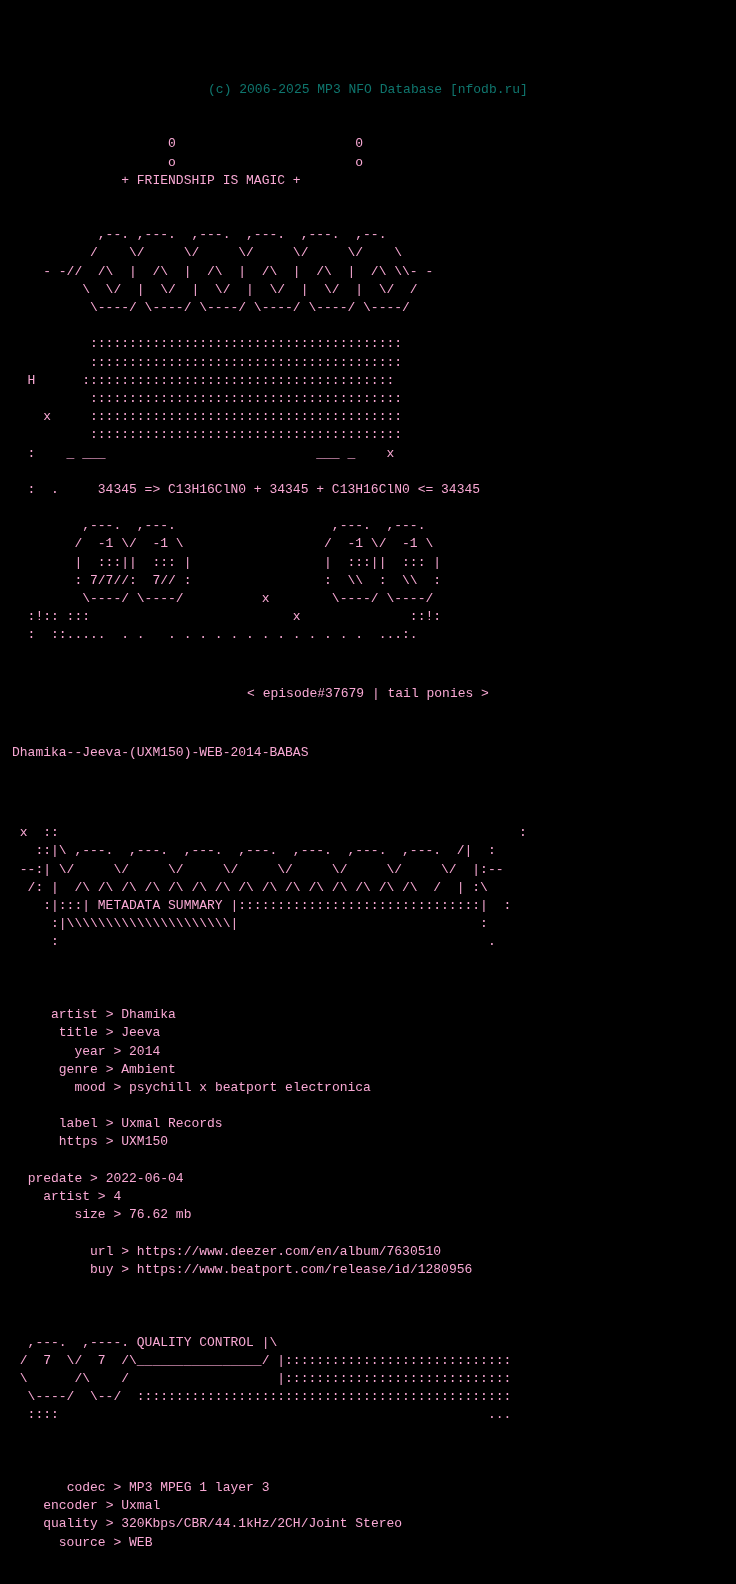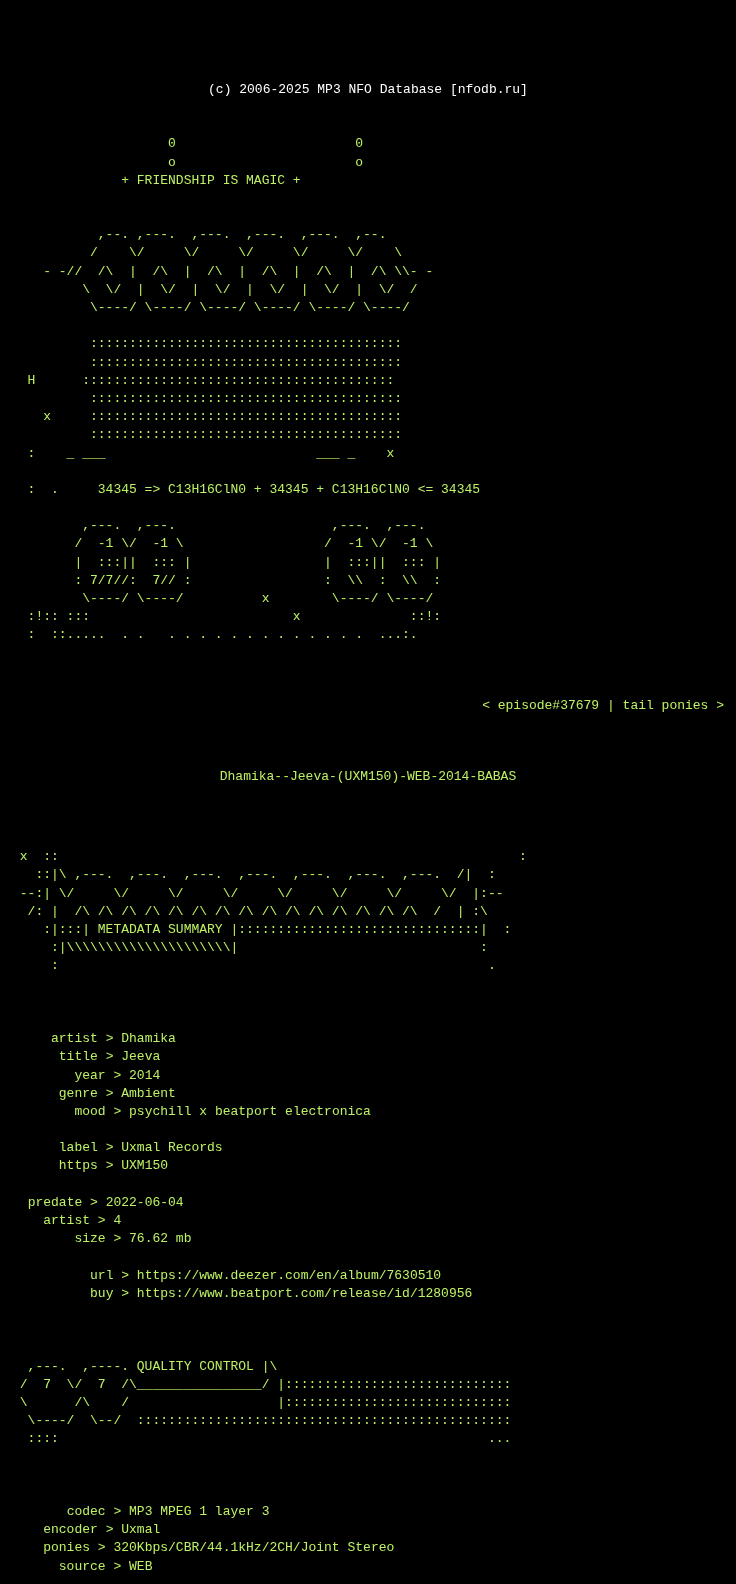--- a/index.html
+++ b/index.html
@@ -12,27 +12,27 @@
       color: #c0c0c0;
       font-family: 'Courier New', Courier, monospace;
       font-size: 13px;
       line-height: 1.4;
       width: 736px;
       min-height: 1584px;
       padding: 8px 12px;
       white-space: pre;
     }
     .header-title {
-      color: #ffffff;
+      color: #0f766e;
       text-align: center;
       display: block;
       white-space: pre;
     }
     .ascii-art {
-      color: #bef264;
+      color: #f9a8d4;
       display: block;
       white-space: pre;
     }
   </style>
 </head>
 <body>
 
 
 
 <span class="header-title">(c) 2006-2025 MP3 NFO Database [nfodb.ru]</span>
@@ -59,23 +59,23 @@
   :  .     34345 =&gt; C13H16ClN0 + 34345 + C13H16ClN0 &lt;= 34345
 
          ,---.  ,---.                    ,---.  ,---.
         /  -1 \/  -1 \                  /  -1 \/  -1 \
         |  :::||  ::: |                 |  :::||  ::: |
         : 7/7//:  7// :                 :  \\  :  \\  :
          \----/ \----/          x        \----/ \----/
   :!:: :::                          x              ::!:
   :  ::.....  . .   . . . . . . . . . . . . .  ...:.</span>
 
-<span class="ascii-art" style="display:block;text-align:right;margin-top:16px;">&lt; episode#37679 | tail ponies &gt;</span>
+<span class="ascii-art" style="display:block;text-align:center;margin-top:4px;">&lt; episode#37679 | tail ponies &gt;</span>
 
-<span class="ascii-art" style="display:block;text-align:center;margin-top:16px;margin-bottom:8px;">Dhamika--Jeeva-(UXM150)-WEB-2014-BABAS</span>
+<span class="ascii-art" style="display:block;margin-top:4px;margin-bottom:8px;">Dhamika--Jeeva-(UXM150)-WEB-2014-BABAS</span>
 
 <span class="ascii-art">
  x  ::                                                           :
    ::|\ ,---.  ,---.  ,---.  ,---.  ,---.  ,---.  ,---.  /|  :
  --:| \/     \/     \/     \/     \/     \/     \/     \/  |:--
   /: |  /\ /\ /\ /\ /\ /\ /\ /\ /\ /\ /\ /\ /\ /\ /\  /  | :\
     :|:::| METADATA SUMMARY |:::::::::::::::::::::::::::::::|  :
      :|\\\\\\\\\\\\\\\\\\\\\|                               :
      :                                                       .</span>
 
@@ -99,21 +99,21 @@
 <span class="ascii-art">
   ,---.  ,----. QUALITY CONTROL |\
  /  7  \/  7  /\________________/ |:::::::::::::::::::::::::::::
  \      /\    /                   |:::::::::::::::::::::::::::::
   \----/  \--/  ::::::::::::::::::::::::::::::::::::::::::::::::
   ::::                                                       ...</span>
 
 <span class="ascii-art">
    <span>    <span>codec</span> &gt; <span>MP3 MPEG 1 layer 3</span>
 </span>  <span>  <span>encoder</span> &gt; <span>Uxmal</span>
-</span>  <span>  <span>ponies</span> &gt; <span>320Kbps/CBR/44.1kHz/2CH/Joint Stereo</span>
+</span>  <span>  <span>quality</span> &gt; <span>320Kbps/CBR/44.1kHz/2CH/Joint Stereo</span>
 </span>   <span>   <span>source</span> &gt; <span>WEB</span></span></span>
 
 
 
 
 
 
 
 
 

